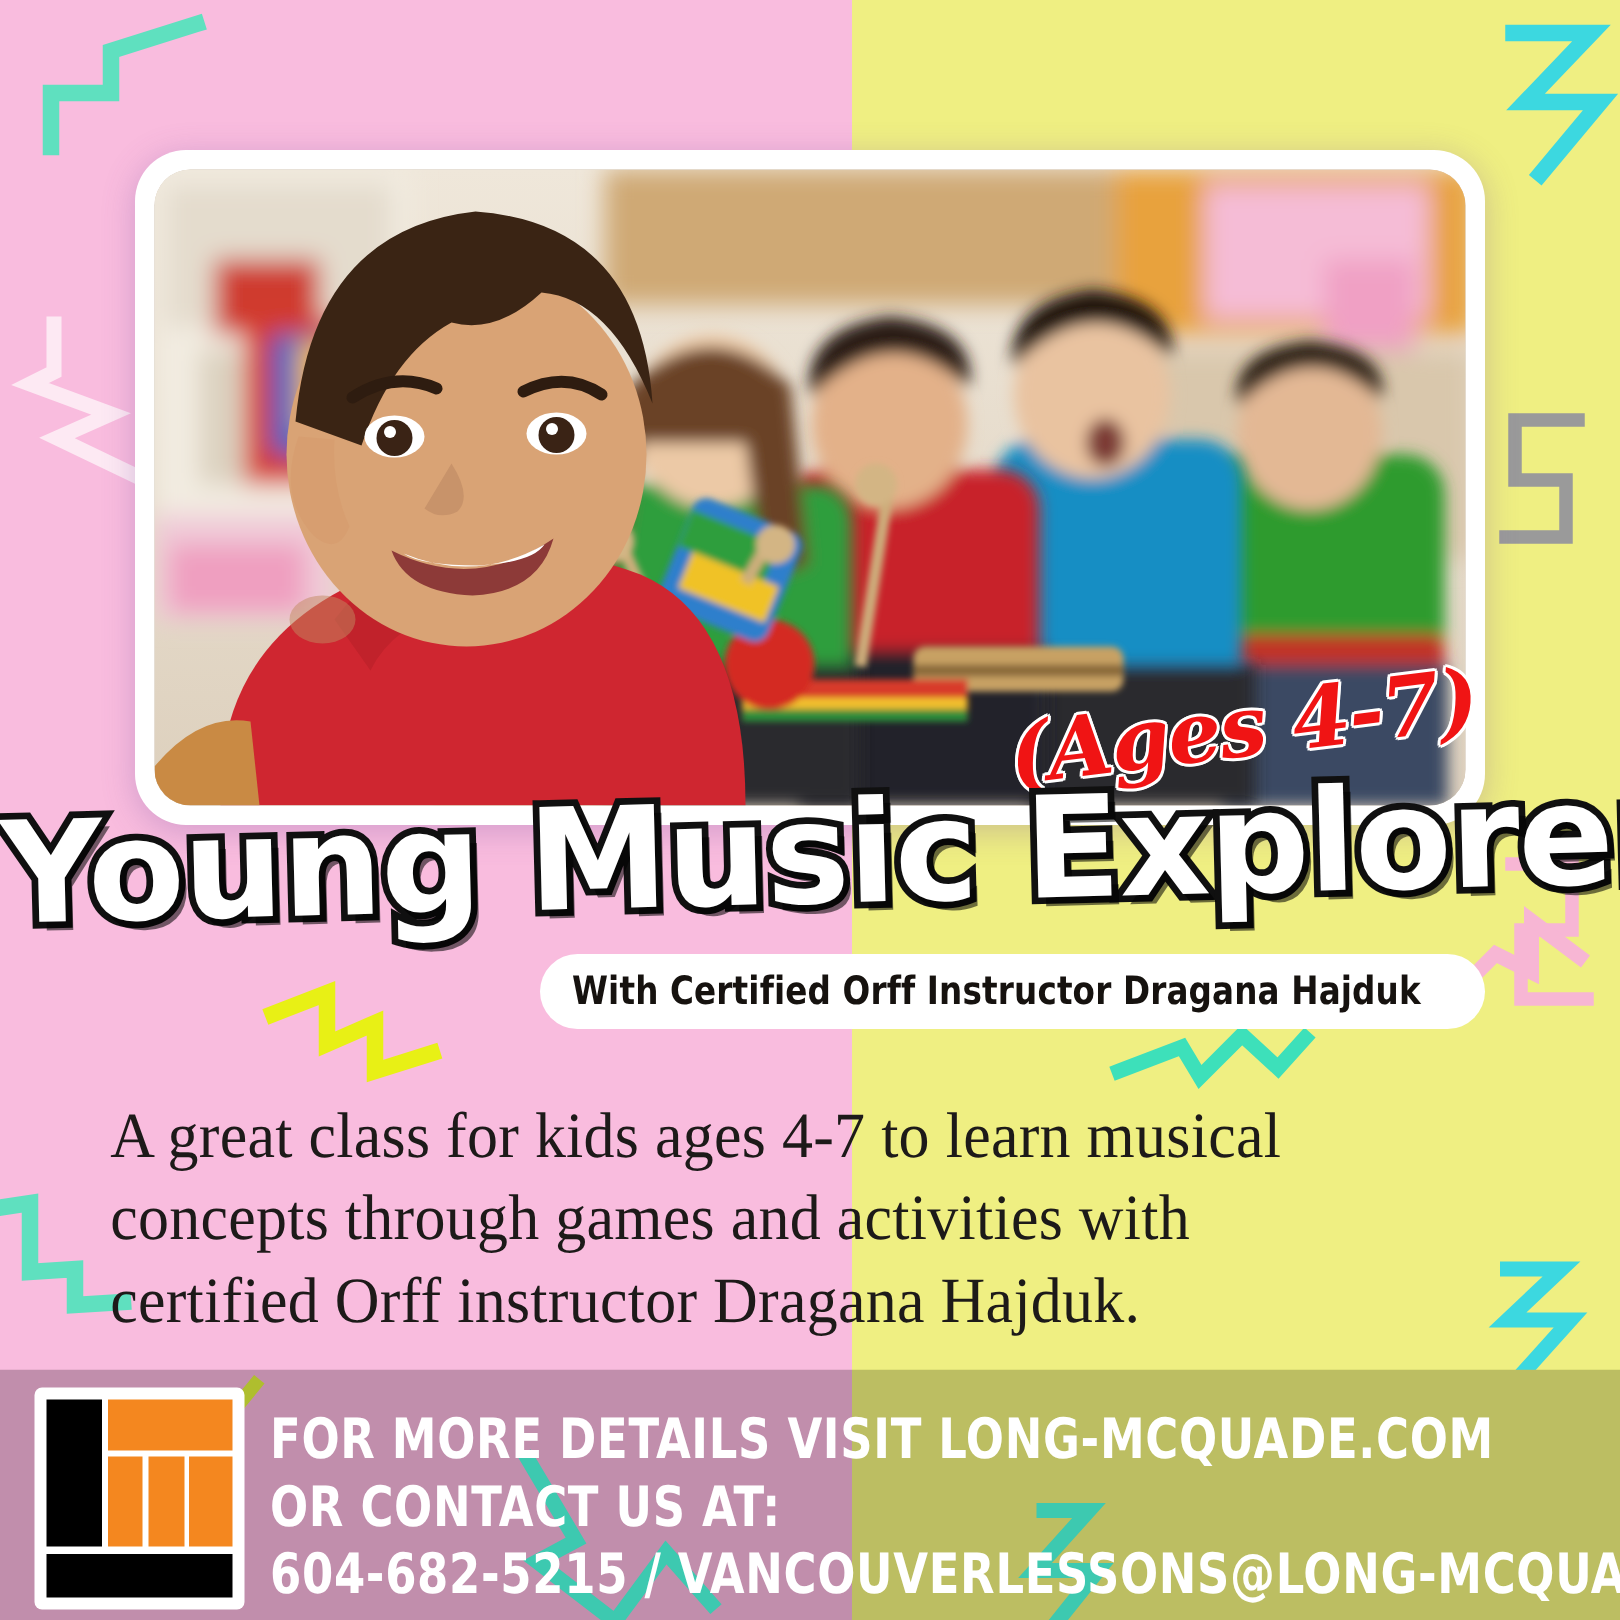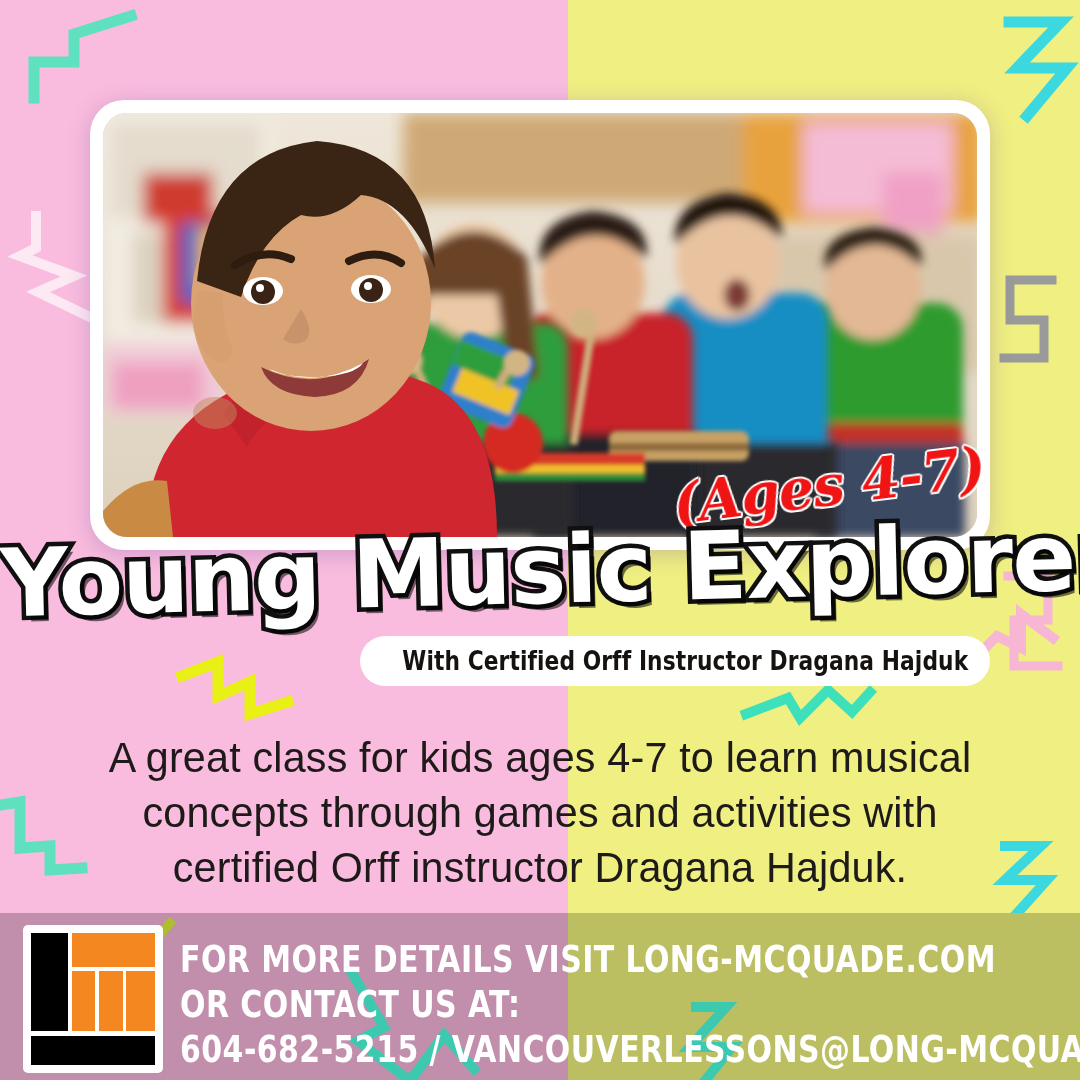--- a/index.html
+++ b/index.html
@@ -62,34 +62,34 @@
     transform:rotate(-1.4deg);
     -webkit-text-stroke:9px #101010;
     paint-order:stroke fill;
     text-shadow:5px 6px 0 rgba(0,0,0,.55);
   }
 
   
   .pill {
     position:absolute; left:360px; top:636px; width:630px; height:50px;
     background:#ffffff; border-radius:25px;
-    display:flex; align-items:center; justify-content:flex-end;
+    display:flex; align-items:center; justify-content:flex-start;
   }
   .pill span {
     font-family:"DejaVu Sans Condensed","DejaVu Sans", sans-serif;
     font-weight:700; font-size:26px; color:#16120f;
     letter-spacing:.1px; white-space:nowrap;
     transform:scaleX(.93);
   }
 
   
   .body-copy {
     position:absolute; left:54px; right:54px; top:730px;
-    text-align:center;
-    font-family:Liberation Sans, sans-serif;
+    text-align:left;
+    font-family:Liberation Serif, serif;
     font-size:43px; line-height:1.28; color:#1d1a19;
     font-weight:400; letter-spacing:.2px;
   }
   .body-copy div { transform:scaleX(.96); }
 
   
   .logo {
     position:absolute; left:23px; top:925px; width:140px; height:148px;
     background:#ffffff; border-radius:5px; padding:8px;
   }

